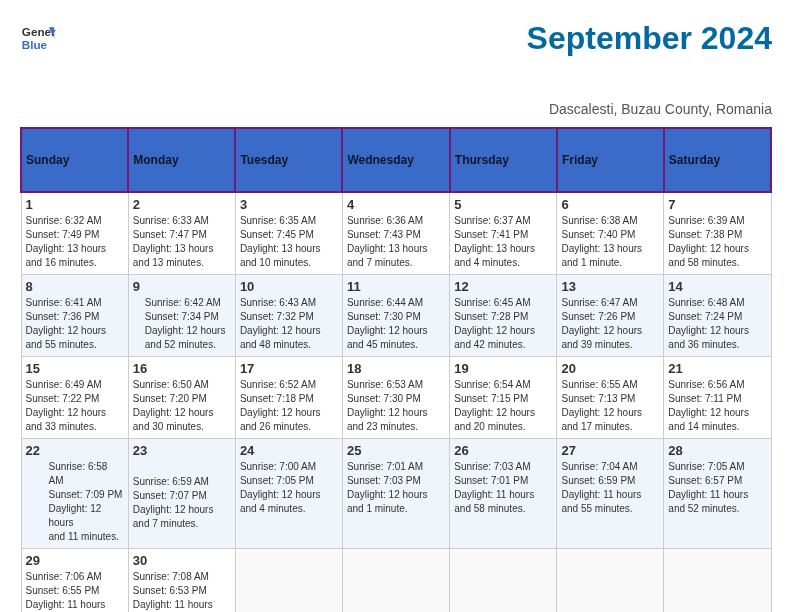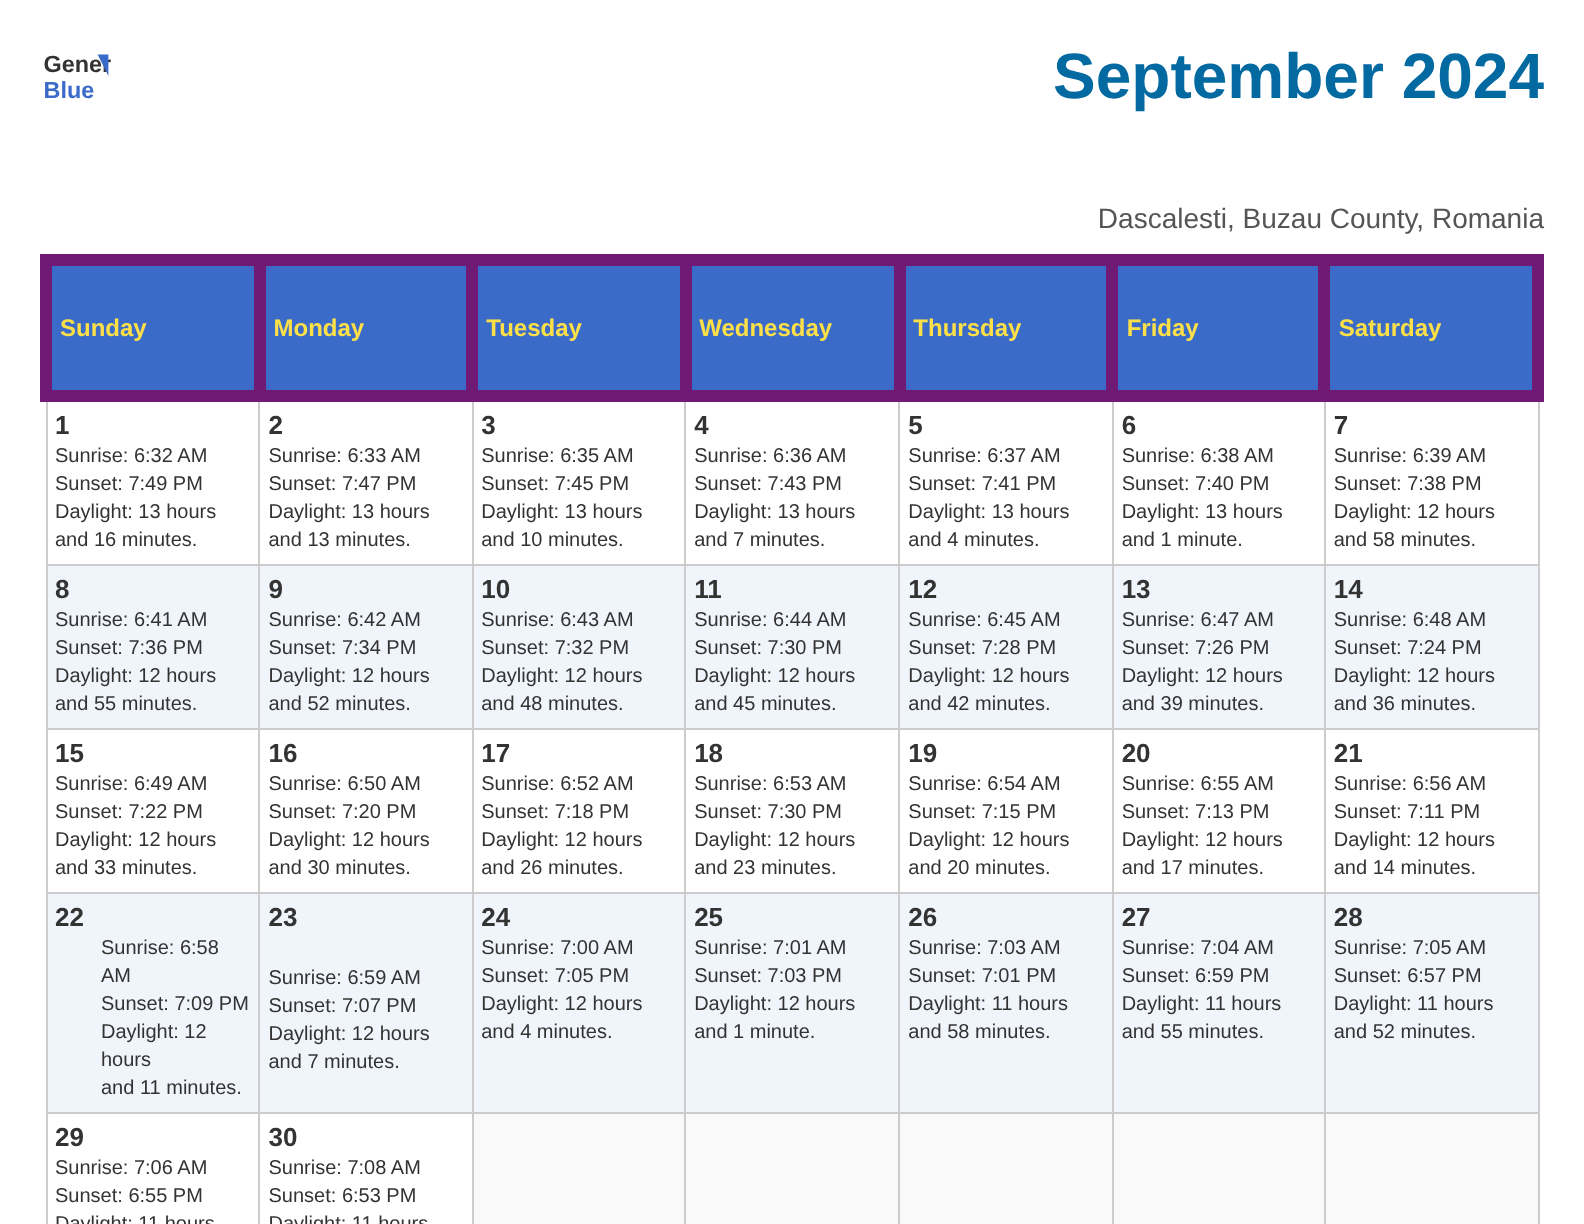--- a/index.html
+++ b/index.html
@@ -38,26 +38,26 @@
       color: #555;
       margin-top: 44px;
     }
     .calendar {
       width: 100%;
       border-collapse: collapse;
       font-size: 11px;
     }
     .calendar thead tr th {
       background-color: #3a6bc9;
-      color: #fde047;
+      color: #0f172a;
       padding: 24px 4px;
       text-align: left;
       font-size: 12px;
       font-weight: bold;
-      border: 6px solid #701a75;
+      border: 2px solid #701a75;
     }
     .calendar tbody tr td {
       border: 1px solid #ccc;
       vertical-align: top;
       padding: 4px;
       width: 108px;
       min-height: 80px;
     }
     .calendar tbody tr td.empty {
       background: #f9f9f9;
@@ -161,21 +161,21 @@
       <tr class="row-shaded">
         <td>
           <div class="day-num">8</div>
           <div class="day-info" style="white-space: pre-line;">Sunrise: 6:41 AM
 Sunset: 7:36 PM
 Daylight: 12 hours
 and 55 minutes.</div>
         </td>
         <td>
           <div class="day-num">9</div>
-          <div class="day-info" style="white-space: pre-line;">Sunrise: 6:42 AM
+          <div class="day-info" style="white-space: pre-line; margin-left: 12px;">Sunrise: 6:42 AM
 Sunset: 7:34 PM
 Daylight: 12 hours
 and 52 minutes.</div>
         </td>
         <td>
           <div class="day-num">10</div>
           <div class="day-info" style="white-space: pre-line;">Sunrise: 6:43 AM
 Sunset: 7:32 PM
 Daylight: 12 hours
 and 48 minutes.</div>

